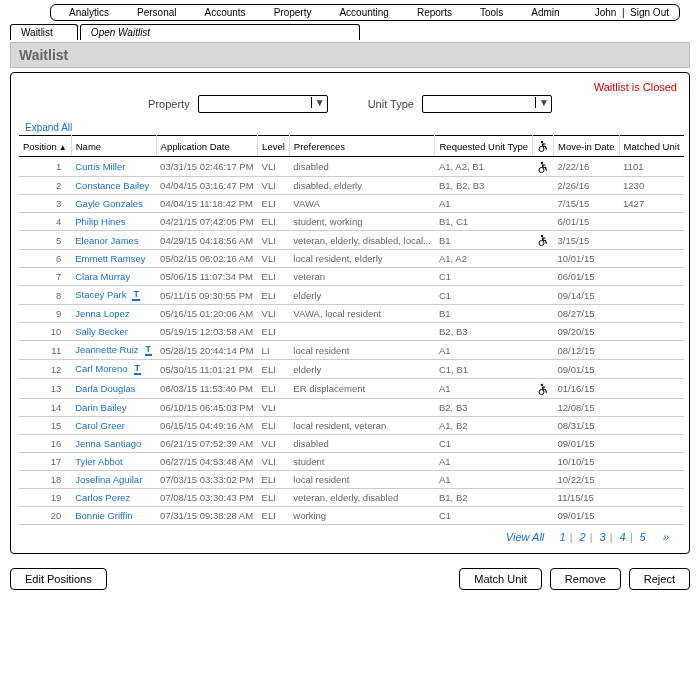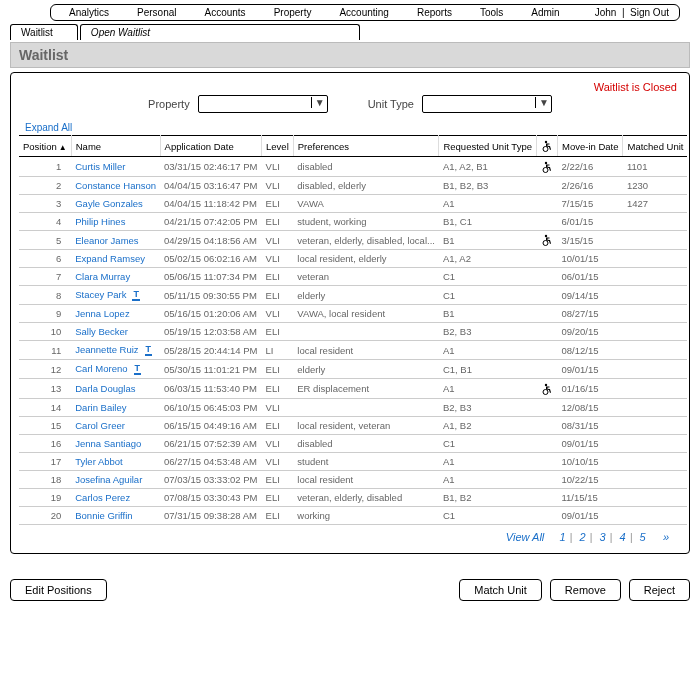--- a/index.html
+++ b/index.html
@@ -147,21 +147,21 @@
     color: #1a6fc9;
     font-style: italic;
   }
   .pager .viewall { margin-right: 8px; cursor: pointer; }
   .pager .pg { padding: 0 4px; cursor: pointer; }
   .pager .sep { color: #999; }
   
   .bottom-row {
     display: flex;
     align-items: center;
-    margin-top: 25px;
+    margin-top: 14px;
   }
   .bottom-row .gap { flex: 1; }
   .btn {
     border: 1.5px solid #000;
     border-radius: 4px;
     padding: 4px 14px;
     font-family: inherit;
     font-size: 11px;
     background: #fff;
     cursor: pointer;
@@ -257,21 +257,21 @@
           <td class="col-acc"><span class="wheelchair-icon"><svg viewBox="0 0 24 24">
                 <circle cx="10" cy="4" r="2.4" fill="#000"></circle>
                 <path d="M10 7v6l6 1 2 6 2-1-2-7-5-0.5V9l4 0v-2H10z" fill="#000"></path>
                 <circle cx="9" cy="18" r="5" fill="none" stroke="#000" stroke-width="2"></circle>
               </svg></span></td>
           <td class="col-movein">2/22/16</td>
           <td class="col-matched">1101</td>
         </tr>
         <tr>
           <td>2</td>
-          <td class="col-name"><span class="name-link">Constance Hanson</span></td>
+          <td class="col-name"><span class="name-link">Constance Bailey</span></td>
           <td class="col-appdate">04/04/15 03:16:47 PM</td>
           <td class="col-level">VLI</td>
           <td class="col-pref">disabled, elderly</td>
           <td class="col-req">B1, B2, B3</td>
           <td class="col-acc"></td>
           <td class="col-movein">2/26/16</td>
           <td class="col-matched">1230</td>
         </tr>
         <tr>
           <td>3</td>
@@ -305,21 +305,21 @@
           <td class="col-acc"><span class="wheelchair-icon"><svg viewBox="0 0 24 24">
                 <circle cx="10" cy="4" r="2.4" fill="#000"></circle>
                 <path d="M10 7v6l6 1 2 6 2-1-2-7-5-0.5V9l4 0v-2H10z" fill="#000"></path>
                 <circle cx="9" cy="18" r="5" fill="none" stroke="#000" stroke-width="2"></circle>
               </svg></span></td>
           <td class="col-movein">3/15/15</td>
           <td class="col-matched"></td>
         </tr>
         <tr>
           <td>6</td>
-          <td class="col-name"><span class="name-link">Expand Ramsey</span></td>
+          <td class="col-name"><span class="name-link">Emmett Ramsey</span></td>
           <td class="col-appdate">05/02/15 06:02:16 AM</td>
           <td class="col-level">VLI</td>
           <td class="col-pref">local resident, elderly</td>
           <td class="col-req">A1, A2</td>
           <td class="col-acc"></td>
           <td class="col-movein">10/01/15</td>
           <td class="col-matched"></td>
         </tr>
         <tr>
           <td>7</td>

